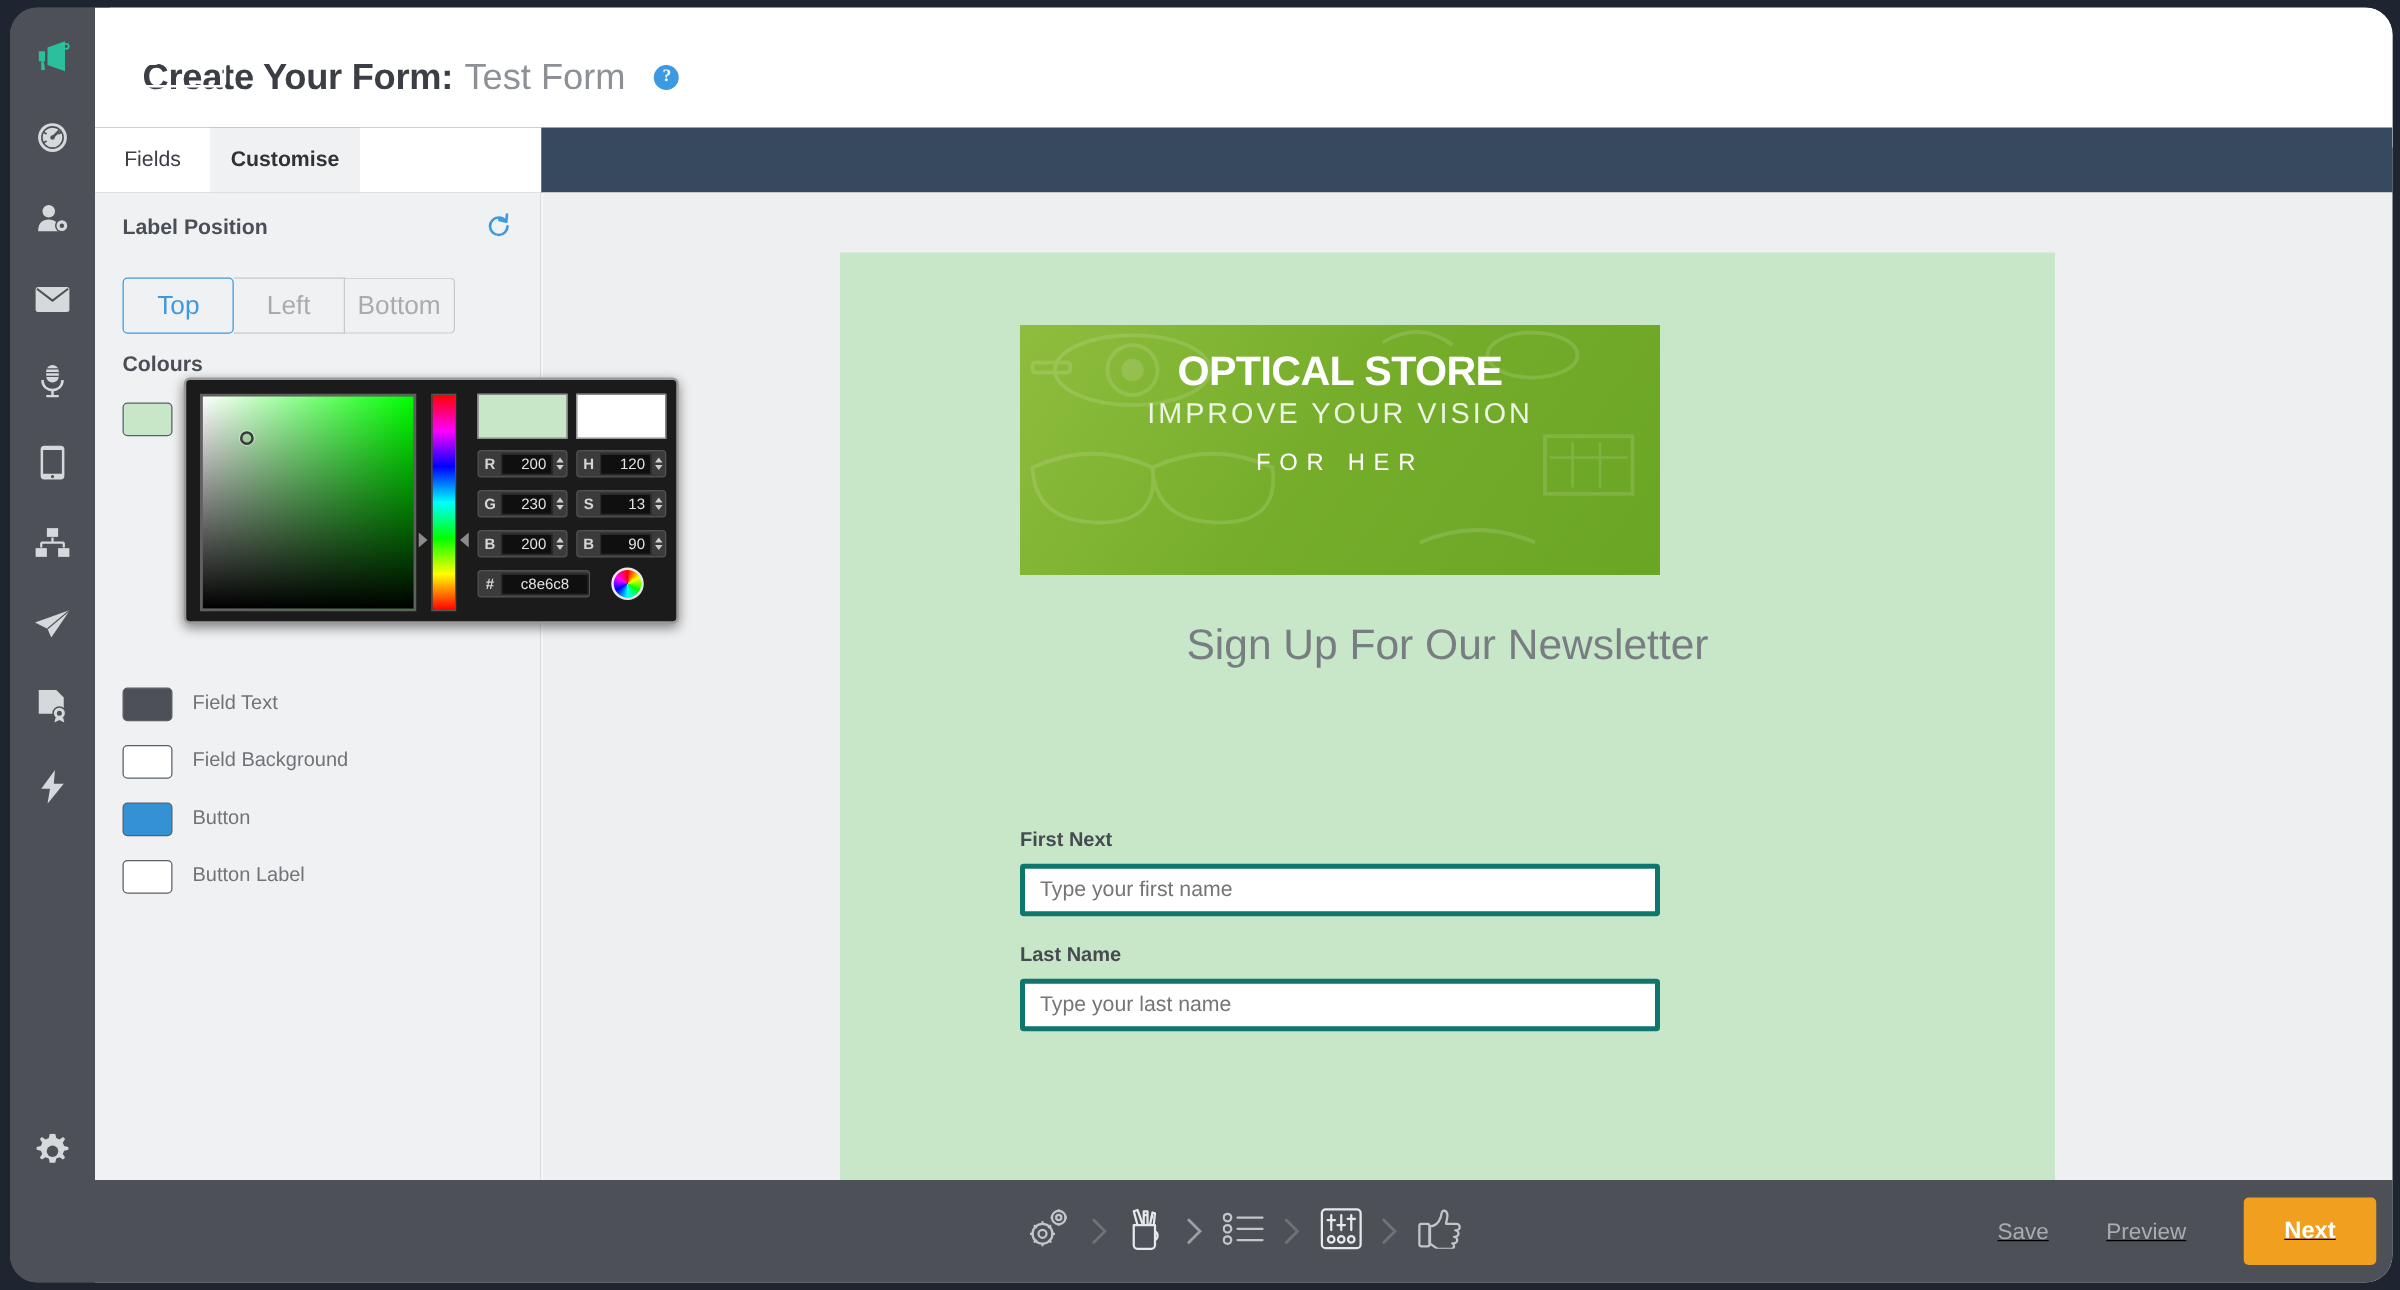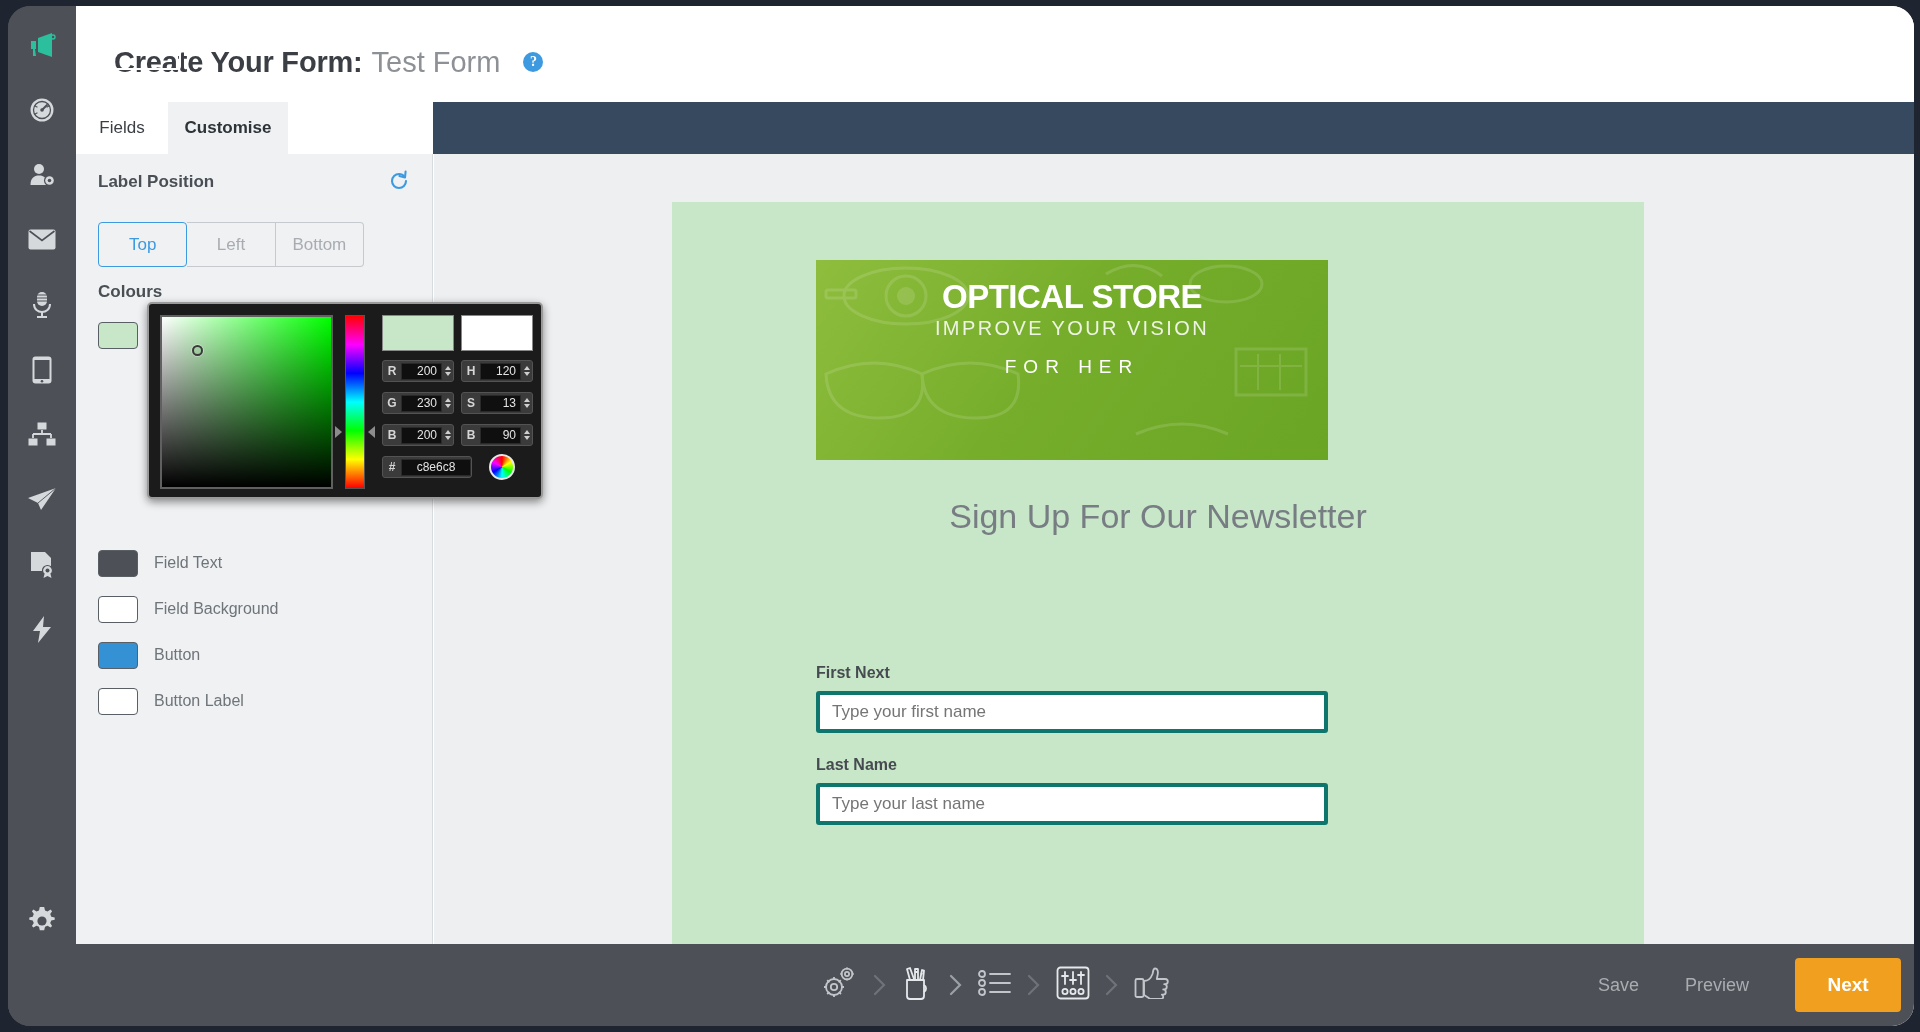--- a/index.html
+++ b/index.html
@@ -120,21 +120,21 @@
   
   #segmented {
     position: absolute; left: 22px; top: 68px;
     width: 266px; height: 45px;
     display: flex;
     border-radius: 4px;
   }
   .seg {
     flex: 1;
     display: flex; align-items: center; justify-content: center;
-    font-size: 17px;
+    font-size: 21px;
     background: #eff1f3;
     border: 1px solid #c6cace;
     border-left-width: 0;
     cursor: pointer;
     color: #a8acb1;
   }
   .seg:first-child { border-left-width: 1px; border-radius: 4px 0 0 4px; }
   .seg:last-child  { border-radius: 0 4px 4px 0; }
   .seg.selected {
     border: 1px solid #3d9ae0;
@@ -321,21 +321,21 @@
     color: #2f3330;
     line-height: 0.95;
     letter-spacing: -1px;
   }
   .bn-main {
     font-size: 33px; font-weight: bold; color: #ffffff;
     letter-spacing: -0.5px;
     margin-top: -6px;
   }
   .bn-sub {
-    font-size: 20px; color: #eef4e4; letter-spacing: 2.4px;
+    font-size: 23px; color: #eef4e4; letter-spacing: 2.4px;
     margin-top: 1px;
   }
   .bn-for {
     font-size: 19px; color: #ffffff; letter-spacing: 7px;
     margin-top: 16px; font-weight: 500;
   }
   #form-heading {
     position: absolute; left: 0; right: 0; top: 295px;
     text-align: center;
     font-size: 34px; color: #777d83; font-weight: 300;
@@ -389,21 +389,21 @@
     display: flex; align-items: center; gap: 0;
   }
   .step-icon { padding: 0 4px; cursor: pointer; display: flex; }
   .step-sep {
     width: 36px;
     display: flex; align-items: center; justify-content: center;
   }
   #bottom-actions {
     position: absolute; right: 0; top: 0;
     height: 82px;
-    display: flex; align-items: center;
+    display: flex; align-items: center; text-decoration: underline;
   }
   .bar-link {
     font-size: 18px; color: #a9adb1;
     margin-right: 46px; cursor: pointer;
   }
   #next-button {
     width: 106px; height: 54px;
     margin-right: 13px;
     background: #f0a01e;
     border: none; border-radius: 4px;

